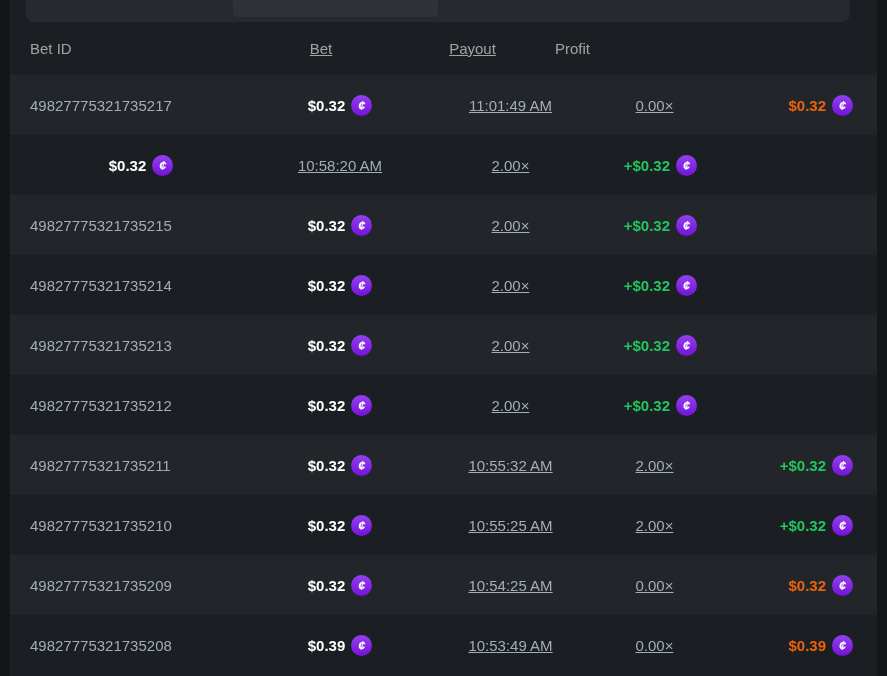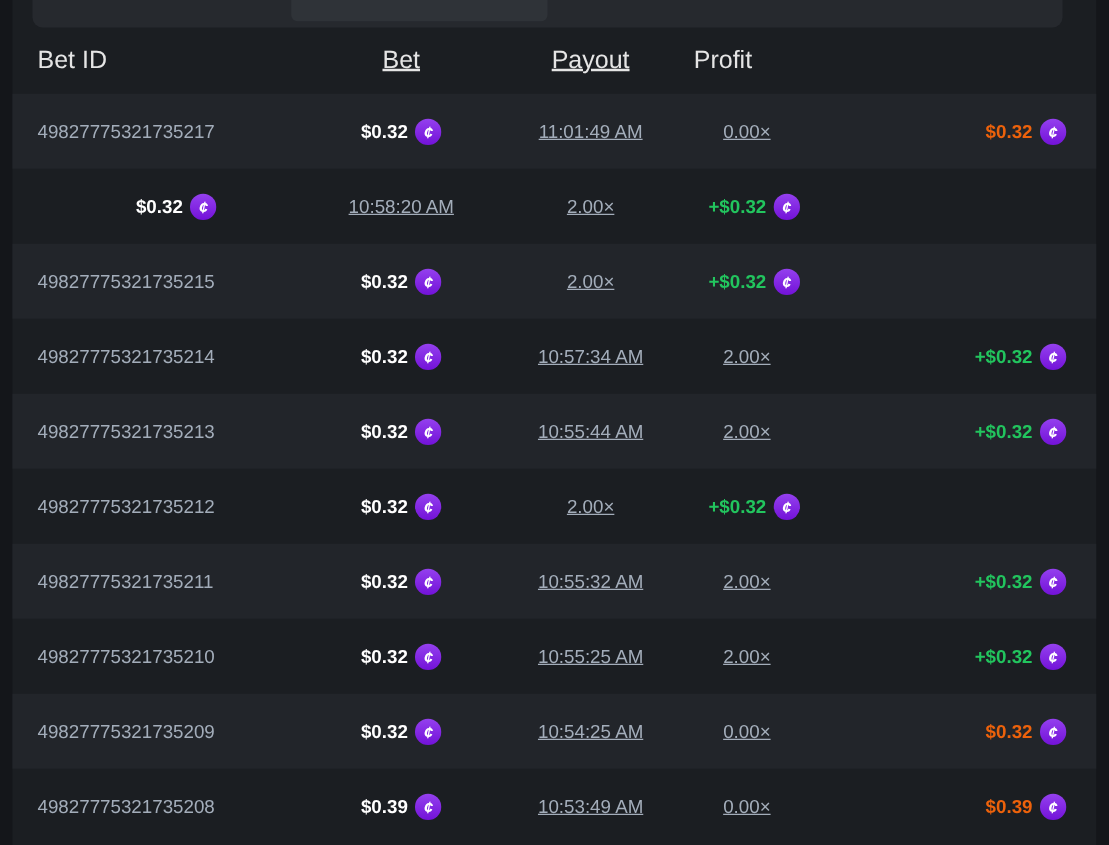--- a/index.html
+++ b/index.html
@@ -39,27 +39,28 @@
   }
   
   .grid-row {
     display: grid;
     grid-template-columns: 222px 138px 165px 85px 1fr;
     align-items: center;
     padding: 0 24px 0 20px;
   }
   .thead {
     height: 53px;
-    color: #e5e5e5;
-    font-size: 20px;
+    color: #a3a3a3;
+    font-size: 15px;
   }
   .row {
     height: 60px;
     color: #a3adba;
     font-size: 15px;
+    gap: 19px;
   }
   .row.alt { background: #22252a; }
   .cell { white-space: nowrap; }
   .c-left   { text-align: left; }
   .c-center { text-align: center; text-decoration: underline; }
   .c-right  { }
   .c-flex-center {
     display: flex;
     justify-content: center;
     align-items: center;
@@ -147,34 +148,32 @@
       <span class="profit-amt win">+$0.32</span>
       <span class="coin">¢</span>
     </div>
   </div>
       <div class="grid-row row">
     <div class="cell c-left">49827775321735214</div>
     <div class="cell c-flex-center">
       <span class="amt-bold">$0.32</span>
       <span class="coin">¢</span>
     </div>
-    <div class="cell c-center">10:57:34 AM</div>
     <div class="cell c-center">2.00×</div>
     <div class="cell c-flex-right">
       <span class="profit-amt win">+$0.32</span>
       <span class="coin">¢</span>
     </div>
   </div>
       <div class="grid-row row alt">
     <div class="cell c-left">49827775321735213</div>
     <div class="cell c-flex-center">
       <span class="amt-bold">$0.32</span>
       <span class="coin">¢</span>
     </div>
-    <div class="cell c-center">10:55:44 AM</div>
     <div class="cell c-center">2.00×</div>
     <div class="cell c-flex-right">
       <span class="profit-amt win">+$0.32</span>
       <span class="coin">¢</span>
     </div>
   </div>
       <div class="grid-row row">
     <div class="cell c-left">49827775321735212</div>
     <div class="cell c-flex-center">
       <span class="amt-bold">$0.32</span>

